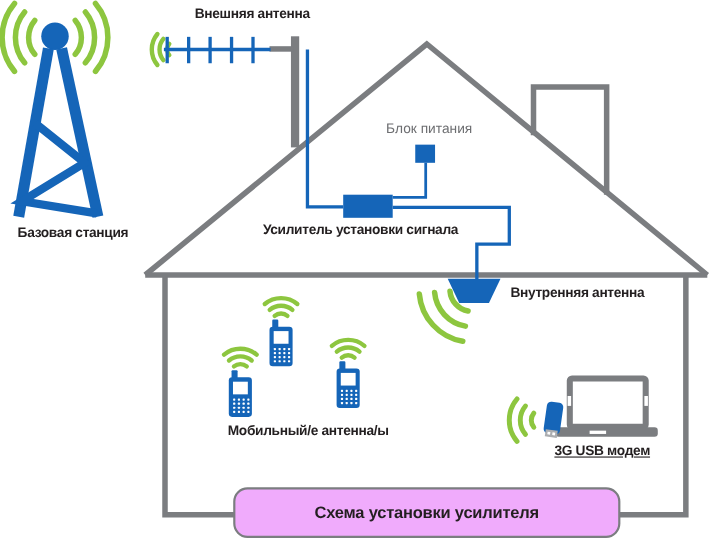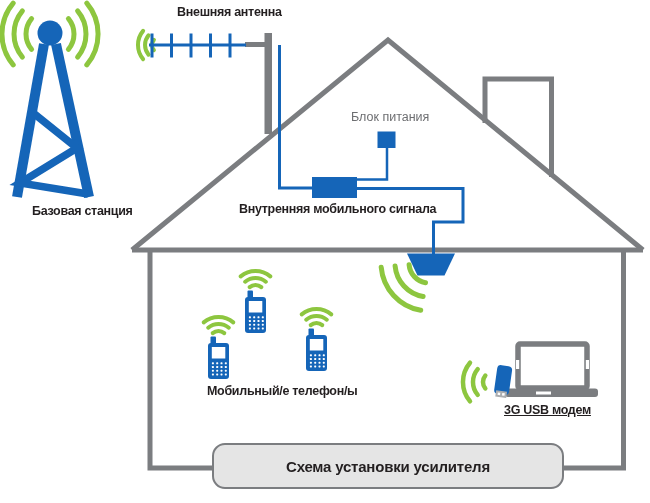--- a/index.html
+++ b/index.html
@@ -9,21 +9,21 @@
   .f-blue{fill:var(--c-blue,#1565B8);}
   .f-gray{fill:var(--c-gray,#7B7D80);}
   .f-white{fill:#ffffff;}
   .f-cap{fill:#ABADB0;}
   .ln-blue{stroke:var(--c-blue,#1565B8);fill:none;}
   .ln-gray{stroke:var(--c-gray,#7B7D80);fill:none;}
   .ln-green{stroke:var(--c-green,#8DC63F);fill:none;stroke-linecap:round;}
   .lbl{position:absolute;font-weight:700;font-size:12.5px;line-height:1.1;
        color:var(--c-text,#231F20);letter-spacing:-0.3px;white-space:nowrap;}
   .lbl--gray{font-weight:400;color:var(--c-label_gray,#6D6E71);letter-spacing:0;text-align:right;}
-  .banner{position:absolute;left:212px;top:443px;width:348px;height:42px;background:#e5e5e5;
+  .banner{position:absolute;left:212px;top:443px;width:348px;height:42px;background:#f0abfc;
           border:2.5px solid var(--c-gray,#7B7D80);border-radius:13px;
           display:flex;align-items:center;justify-content:center;
           font-weight:700;font-size:15px;color:var(--c-text,#231F20);letter-spacing:-0.2px;}
 </style>
 </head>
 <body>
 
 <div class="stage">
 
   <svg width="650" height="503" viewBox="0 0 650 503">
@@ -132,22 +132,23 @@
       <g transform="rotate(8 503 381)">
         <rect x="495.5" y="365.5" width="15" height="29" rx="4" class="f-blue"></rect>
         <rect x="497.5" y="391" width="11" height="6.5" class="f-cap"></rect>
         <rect x="499.5" y="393" width="2.5" height="2.5" class="f-white"></rect>
         <rect x="504" y="393" width="2.5" height="2.5" class="f-white"></rect>
       </g>
     </g>
   </svg>
 
   <div class="lbl" style="left:177px;top:6px;">Внешняя антенна</div>
-  <div class="lbl" style="left:32px;top:205px;">Базовая станция</div>
+  <div class="lbl" style="left:16px;top:205px;">Базовая станция</div>
   <div class="lbl lbl--gray" style="left:351px;top:111px;">Блок питания</div>
-  <div class="lbl" style="left:239px;top:203px;">Внутренняя мобильного сигнала</div>
-  <div class="lbl" style="left:207px;top:385px;">Мобильный/е телефон/ы</div>
+  <div class="lbl" style="left:239px;top:203px;">Усилитель установки сигнала</div>
+  <div class="lbl" style="left:464px;top:260px;">Внутренняя антенна</div>
+  <div class="lbl" style="left:207px;top:385px;">Мобильный/е антенна/ы</div>
   <div class="lbl" style="left:504px;top:404px;text-decoration:underline;">3G USB модем</div>
 
   <div class="banner">
     <span>Схема установки усилителя</span>
   </div>
 </div>
 
 </body></html>

